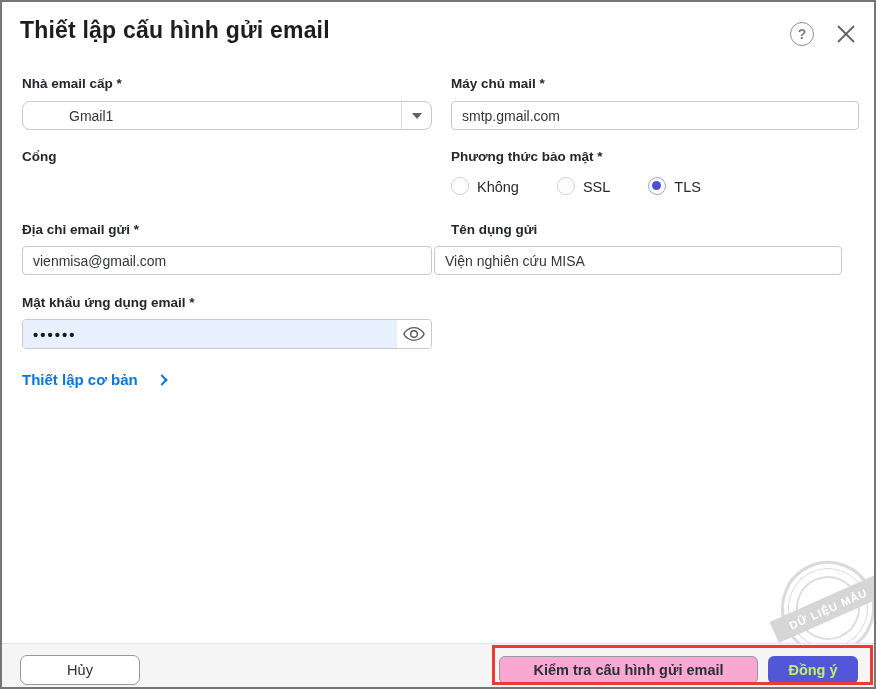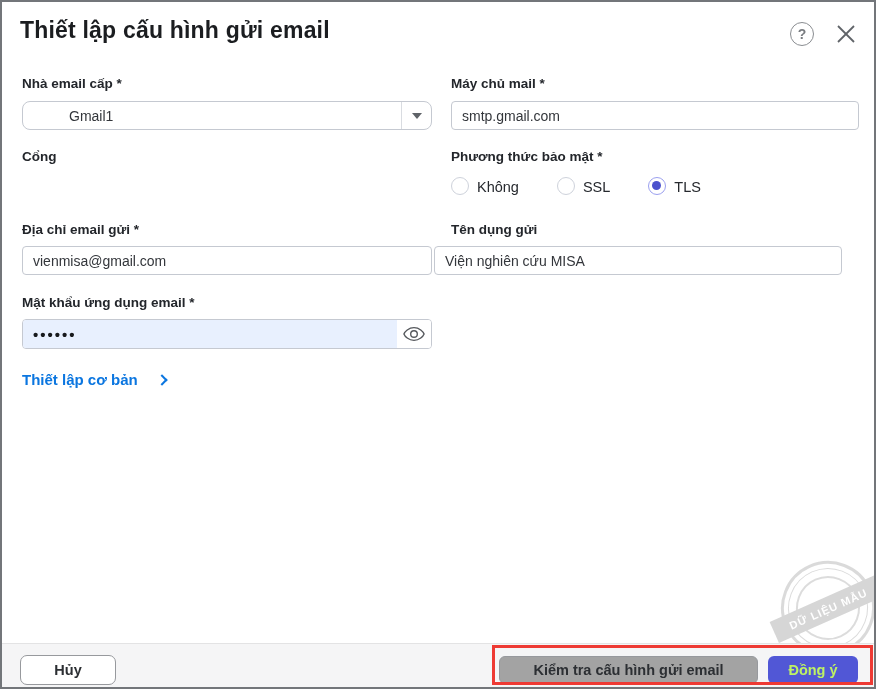--- a/index.html
+++ b/index.html
@@ -112,27 +112,27 @@
     color:#ffffff; font-size:11px; font-weight:700; letter-spacing:1px; white-space:nowrap;
   }
 
   
   .footer {
     position:absolute; left:0; bottom:0; width:100%; height:44px;
     background:#f5f5f6; border-top:1px solid #e3e3e4;
   }
   .btn { font-family:"Liberation Sans","DejaVu Sans",sans-serif; cursor:pointer; }
   .cancel-btn {
-    position:absolute; left:18px; top:653px; width:96px; height:30px;
+    position:absolute; left:18px; top:653px; width:120px; height:30px;
     background:#fff; border:1px solid #97999d; border-radius:7px;
-    font-size:14.5px; font-weight:700; color:#2c2f33;
+    font-size:14.5px; font-weight:400; color:#2c2f33;
   }
   .test-btn {
     position:absolute; left:497px; top:654px; width:259px; height:28px;
-    background:#a3a3a3; border:1px solid #97999d; border-radius:6px;
+    background:#f9a8d4; border:1px solid #97999d; border-radius:6px;
     font-size:14.5px; font-weight:700; color:#2c2f33;
   }
   .ok-btn {
     position:absolute; left:766px; top:654px; width:90px; height:28px;
     background:#5157d6; border:none; border-radius:6px;
     font-size:14.5px; font-weight:700; color:#bef264;
   }
   .highlight-rect {
     position:absolute; left:490px; top:643px; width:381px; height:40px;
     border:3px solid #ee3a34; pointer-events:none;

